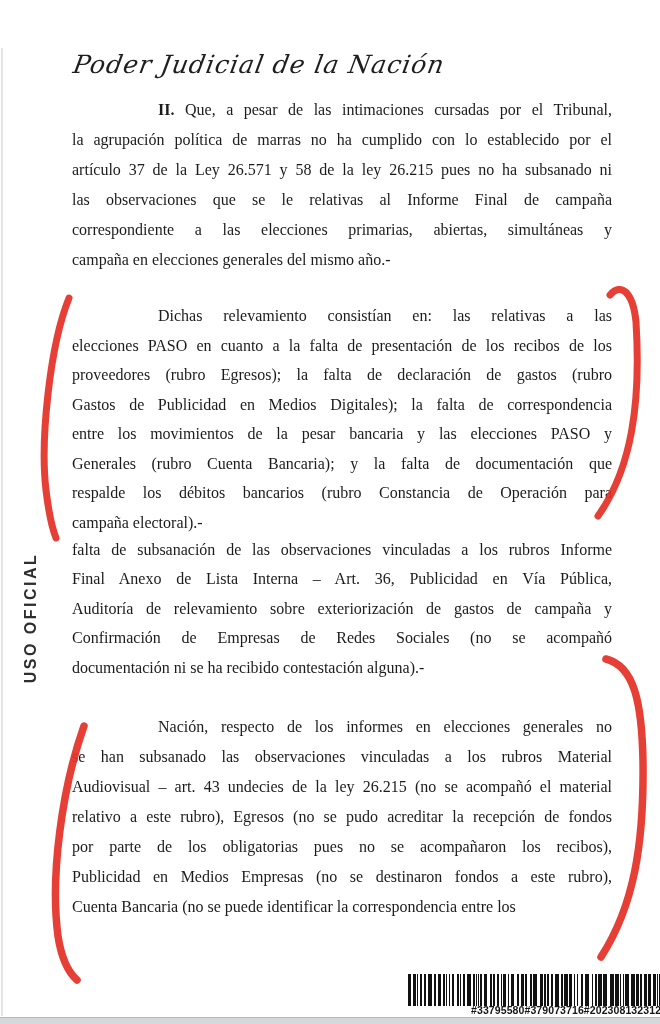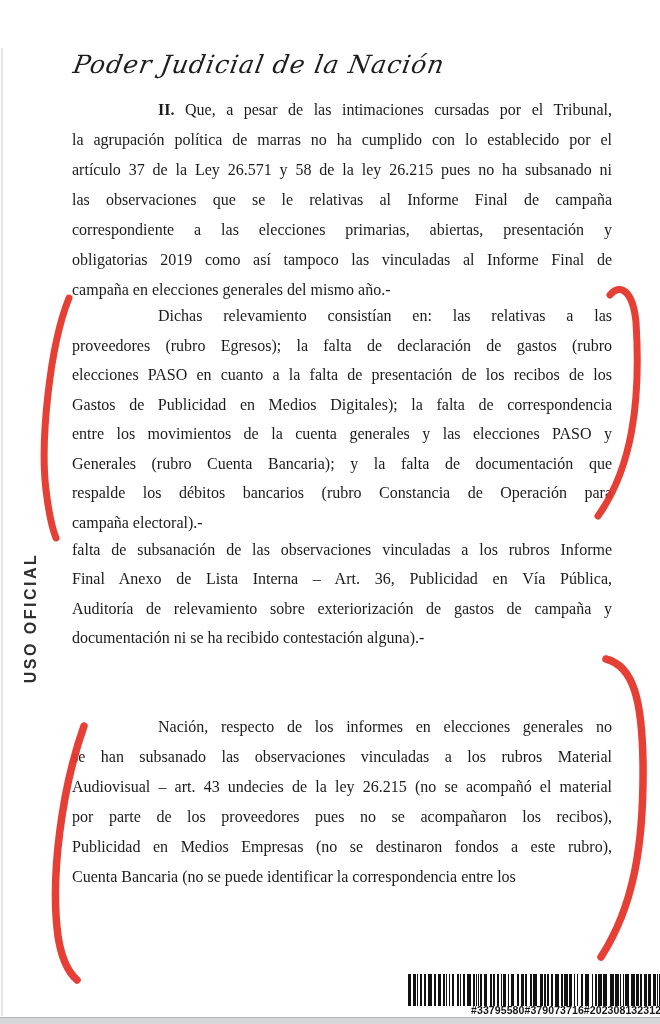--- a/index.html
+++ b/index.html
@@ -69,45 +69,46 @@
 
 <div class="script-header">Poder Judicial de la Nación</div>
 
 <div class="side-label">USO OFICIAL</div>
 
 <div class="para" id="p1">
     <div class="line first"><span class="lead">II.</span> Que, a pesar de las intimaciones cursadas por el Tribunal,</div>
     <div class="line">la agrupación política de marras no ha cumplido con lo establecido por el</div>
     <div class="line">artículo 37 de la Ley 26.571 y 58 de la ley 26.215 pues no ha subsanado ni</div>
     <div class="line">las observaciones que se le relativas al Informe Final de campaña</div>
-    <div class="line">correspondiente a las elecciones primarias, abiertas, presentación y</div>
-    <div class="line">obligatorias 2019 como así tampoco las vinculadas al Informe Final de</div>
+    <div class="line">correspondiente a las elecciones primarias, abiertas, simultáneas y</div>
     <div class="line last">campaña en elecciones generales del mismo año.-</div>
   </div>
 <div class="para" id="p2">
     <div class="line first">Dichas relevamiento consistían en: las relativas a las</div>
+    <div class="line">elecciones PASO en cuanto a la falta de presentación de los recibos de los</div>
     <div class="line">proveedores (rubro Egresos); la falta de declaración de gastos (rubro</div>
-    <div class="line">elecciones PASO en cuanto a la falta de presentación de los recibos de los</div>
     <div class="line">Gastos de Publicidad en Medios Digitales); la falta de correspondencia</div>
-    <div class="line">entre los movimientos de la cuenta generales y las elecciones PASO y</div>
+    <div class="line">entre los movimientos de la pesar bancaria y las elecciones PASO y</div>
     <div class="line">Generales (rubro Cuenta Bancaria); y la falta de documentación que</div>
     <div class="line">respalde los débitos bancarios (rubro Constancia de Operación para</div>
     <div class="line last">campaña electoral).-</div>
   </div>
 <div class="para" id="p3">
     <div class="line">falta de subsanación de las observaciones vinculadas a los rubros Informe</div>
     <div class="line">Final Anexo de Lista Interna – Art. 36, Publicidad en Vía Pública,</div>
     <div class="line">Auditoría de relevamiento sobre exteriorización de gastos de campaña y</div>
+    <div class="line">Confirmación de Empresas de Redes Sociales (no se acompañó</div>
     <div class="line last">documentación ni se ha recibido contestación alguna).-</div>
   </div>
 <div class="para" id="p4">
     <div class="line first">Nación, respecto de los informes en elecciones generales no</div>
     <div class="line">se han subsanado las observaciones vinculadas a los rubros Material</div>
     <div class="line">Audiovisual – art. 43 undecies de la ley 26.215 (no se acompañó el material</div>
-    <div class="line">por parte de los proveedores pues no se acompañaron los recibos),</div>
+    <div class="line">relativo a este rubro), Egresos (no se pudo acreditar la recepción de fondos</div>
+    <div class="line">por parte de los obligatorias pues no se acompañaron los recibos),</div>
     <div class="line">Publicidad en Medios Empresas (no se destinaron fondos a este rubro),</div>
     <div class="line last">Cuenta Bancaria (no se puede identificar la correspondencia entre los</div>
   </div>
 
 <svg class="annot-overlay" viewBox="0 0 660 1024" xmlns="http://www.w3.org/2000/svg">
   <path stroke-width="7" d="M 69,298 C 50,345 40,440 46,490 C 49,515 52,528 56,538" stroke="#e43026"></path>
   <path stroke-width="7" d="M 610,295 C 621,282 633,292 636,322 C 641,402 632,468 598,516" stroke="#e43026"></path>
   <path stroke-width="7.5" d="M 84,726 C 62,788 50,876 58,936 C 61,956 68,972 77,980" stroke="#e43026"></path>
   <path stroke-width="7.5" d="M 606,659 C 634,666 642,702 643,762 C 644,844 634,906 601,957" stroke="#e43026"></path>
 </svg>

